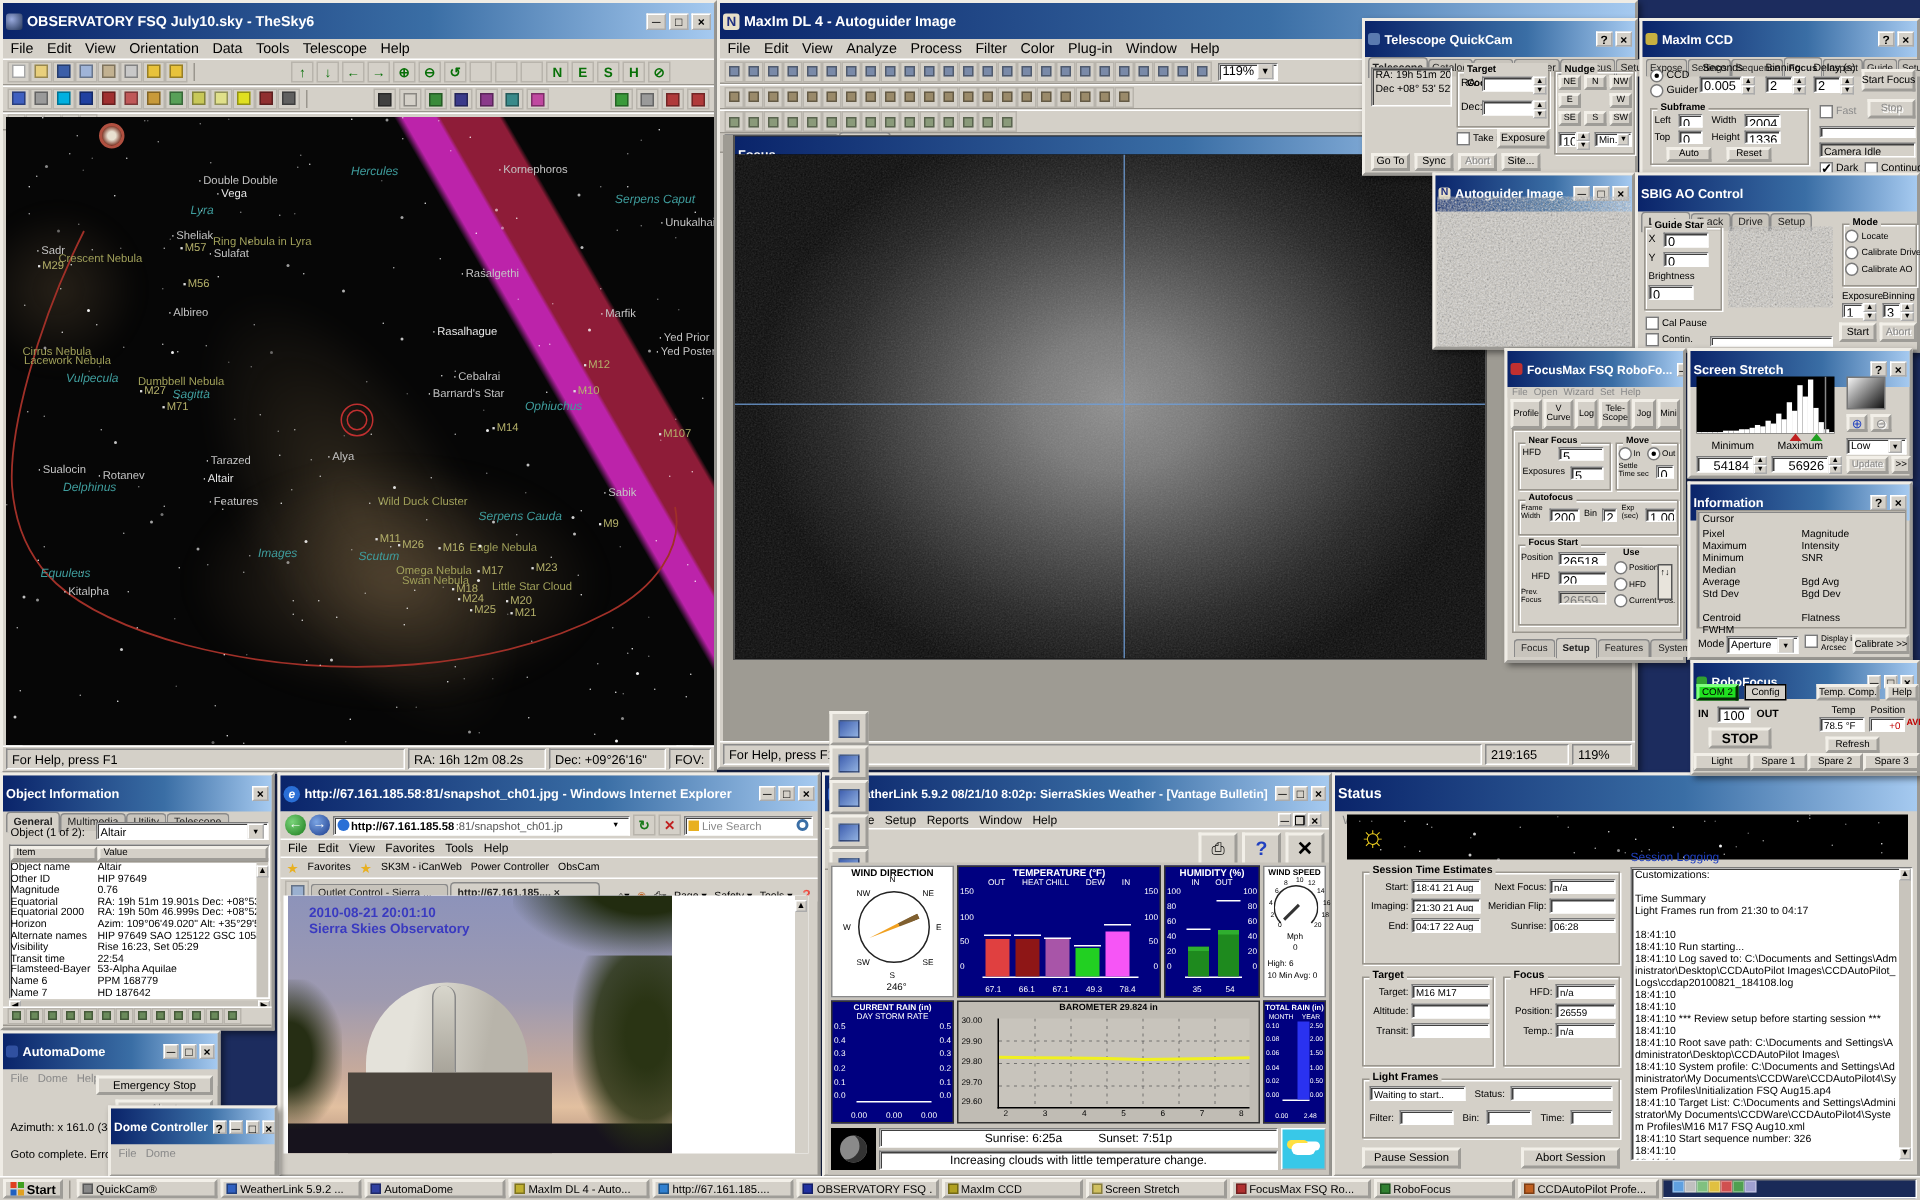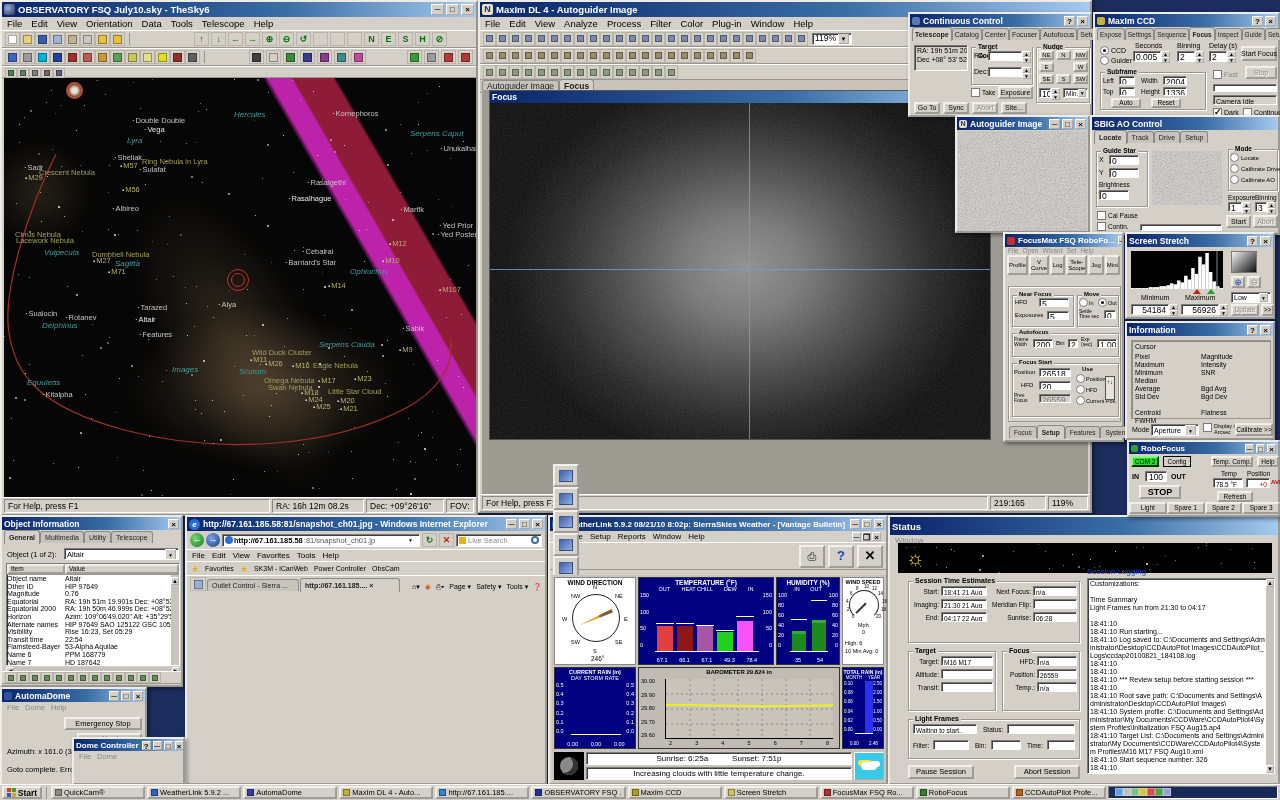--- a/index.html
+++ b/index.html
@@ -1,19 +1,19 @@
 <!DOCTYPE html>
 <html><head>
 <meta charset="utf-8">
 <style>
 *{box-sizing:border-box;margin:0;padding:0;font-family:"Liberation Sans",sans-serif}
 html,body{width:1280px;height:800px;overflow:hidden}
 body{background:#1c2c5e;position:relative;font-size:10px;color:#000}
 .w{position:absolute;background:#d4d0c8;border:2px outset #efece5;box-shadow:2px 2px 4px rgba(0,0,0,.45)}
-.tb{height:15px;display:flex;align-items:center;gap:3px;padding:0 2px;background:linear-gradient(90deg,#0a246a,#3a6ea5 60%,#a6caf0);color:#fff;font-weight:bold;font-size:9.5px;white-space:nowrap;overflow:hidden}
+.tb{height:15px;display:flex;align-items:center;gap:3px;padding:12px 2px;background:linear-gradient(90deg,#0a246a,#3a6ea5 60%,#a6caf0);color:#fff;font-weight:bold;font-size:9.5px;white-space:nowrap;overflow:hidden}
 .tb .ti{flex:0 0 auto;width:11px;height:11px;border-radius:2px;display:inline-block}
 .tbs{margin-left:auto;display:flex;gap:2px}
 .cb{width:13px;height:11px;background:#d4d0c8;border:1px outset #fff;color:#000;font-size:8px;line-height:9px;text-align:center;font-weight:bold}
 .mn{display:flex;gap:9px;padding:1px 5px;font-size:9.5px;align-items:center;background:#d4d0c8}
 .mn .mi{color:#000}
 .mn.dim .mi{color:#888}
 .tbar{display:flex;align-items:center;gap:2px;padding:1px 3px;border-top:1px solid #fff;border-bottom:1px solid #9a968e;background:#d4d0c8}
 .ic{width:15px;height:14px;border:1px solid #b8b4ac;background:#d4d0c8;display:inline-flex;align-items:center;justify-content:center;font-size:9px;font-weight:bold}
 .ic i{font-style:normal}
 .chip{width:9px;height:9px;display:inline-block;border:1px solid rgba(0,0,0,.35)}
@@ -254,21 +254,21 @@
         <span class="lb const" style="left: 40px; top: 174px;">Vulpecula</span>
         <span class="lb dso" style="left: 88px; top: 176px;">Dumbbell Nebula</span>
         <span class="lb msr" style="left: 89px; top: 182px;">M27</span>
         <span class="lb const" style="left: 111px; top: 185px;">Sagitta</span>
         <span class="lb msr" style="left: 104px; top: 193px;">M71</span>
         <span class="lb const" style="left: 230px; top: 36px;">Hercules</span>
         <span class="lb star" style="left: 328px; top: 35px;">Kornephoros</span>
         <span class="lb const" style="left: 406px; top: 55px;">Serpens Caput</span>
         <span class="lb star" style="left: 436px; top: 70px;">Unukalhai</span>
         <span class="lb star" style="left: 303px; top: 104px;">Rasalgethi</span>
-        <span class="lb bstar" style="left: 284px; top: 120px; text-align: right;">Rasalhague</span>
+        <span class="lb bstar" style="left: 284px; top: 143px; text-align: right;">Rasalhague</span>
         <span class="lb star" style="left: 396px; top: 131px;">Marfik</span>
         <span class="lb star" style="left: 435px; top: 147px;">Yed Prior</span>
         <span class="lb star" style="left: 433px; top: 156px;">Yed Posterior</span>
         <span class="lb msr" style="left: 385px; top: 165px;">M12</span>
         <span class="lb msr" style="left: 378px; top: 182px;">M10</span>
         <span class="lb const" style="left: 346px; top: 193px;">Ophiuchus</span>
         <span class="lb star" style="left: 298px; top: 173px;">Cebalrai</span>
         <span class="lb star" style="left: 281px; top: 184px;">Barnard's Star</span>
         <span class="lb msr" style="left: 324px; top: 207px;">M14</span>
         <span class="lb msr" style="left: 435px; top: 211px;">M107</span>
@@ -278,21 +278,21 @@
         <span class="lb const" style="left: 38px; top: 247px;">Delphinus</span>
         <span class="lb star" style="left: 133px; top: 229px;">Tarazed</span>
         <span class="lb bstar" style="left: 131px; top: 241px;">Altair</span>
         <span class="lb star" style="left: 135px; top: 256px;">Features</span>
         <span class="lb const" style="left: 168px; top: 291px;">Images</span>
         <span class="lb const" style="left: 23px; top: 304px;">Equuleus</span>
         <span class="lb star" style="left: 38px; top: 316px;">Kitalpha</span>
         <span class="lb star" style="left: 398px; top: 250px;">Sabik</span>
         <span class="lb const" style="left: 315px; top: 266px;">Serpens Cauda</span>
         <span class="lb msr" style="left: 395px; top: 271px;">M9</span>
-        <span class="lb dso" style="left: 248px; top: 274px; text-align: center;">Wild Duck Cluster</span>
+        <span class="lb dso" style="left: 248px; top: 256px; text-align: center;">Wild Duck Cluster</span>
         <span class="lb msr" style="left: 246px; top: 281px;">M11</span>
         <span class="lb msr" style="left: 261px; top: 285px;">M26</span>
         <span class="lb msr" style="left: 288px; top: 287px;">M16</span>
         <span class="lb dso" style="left: 309px; top: 287px;">Eagle Nebula</span>
         <span class="lb const" style="left: 235px; top: 293px;">Scutum</span>
         <span class="lb dso" style="left: 260px; top: 302px;">Omega Nebula</span>
         <span class="lb msr" style="left: 314px; top: 302px;">M17</span>
         <span class="lb msr" style="left: 350px; top: 300px;">M23</span>
         <span class="lb dso" style="left: 264px; top: 309px;">Swan Nebula</span>
         <span class="lb msr" style="left: 297px; top: 314px;">M18</span>
@@ -725,21 +725,21 @@
  <div class="sb" style="position:absolute;left:0;bottom:0;width:610px">
   <span class="sbc" style="flex:1">For Help, press F1</span>
   <span class="sbc" style="width:56px">219:165</span>
   <span class="sbc" style="width:40px">119%</span>
  </div>
 </div>
 
 <div class="w" style="left:908px;top:12px;width:184px;height:105px;z-index:3">
  <div class="tb" style="height:13px;font-size:8.5px">
   <span class="ti" style="width:8px;height:8px;background:#5a7ab0"></span>
-  <span>Continuous Control</span>
+  <span>Telescope QuickCam</span>
   <span class="tbs">
         <span class="cb" style="width:11px;height:10px">?</span>
         <span class="cb" style="width:11px;height:10px">×</span>
       </span>
  </div>
  <div class="tabrow" style="height:13px">
 
  <span class="tab on" style="font-size:7px;padding:0 2px">Telescope</span>
       <span class="tab" style="font-size:7px;padding:0 2px">Catalog</span>
       <span class="tab" style="font-size:7px;padding:0 2px">Center</span>
@@ -1400,20 +1400,36 @@
   <span style="margin-left:auto;display:flex;gap:5px;font-size:7px;align-items:center">
    <span>⌂▾</span>
         <span style="color:#c06020">◉</span>
         <span>⎙▾</span>
    <span><span>Page</span> ▾</span>
    <span><span>Safety</span> ▾</span>
    <span><span>Tools</span> ▾</span>
    <span style="color:#2a6fd6">❓</span>
   </span>
  </div>
+ <div style="position:absolute;left:2px;top:80px;width:350px;height:172px;background:#fff;overflow:hidden">
+  <div style="position:absolute;left:3px;top:0;width:256px;height:172px;background:linear-gradient(#8d93ba 0%,#9e9ab0 40%,#c9ab9a 70%,#e2c0a0 82%,#caa88e 90%);overflow:hidden">
+   <div style="position:absolute;left:14px;top:6px;font-family:'DejaVu Sans Mono',monospace;font-size:9px;font-weight:bold;color:#3a3ac0;line-height:11px">
+          <div>2010-08-21 20:01:10</div>
+          <div>Sierra Skies Observatory</div>
+        </div>
+   <div style="position:absolute;left:52px;top:58px;width:108px;height:62px;background:linear-gradient(100deg,#e4e2da 30%,#b8b4aa 75%);border-radius:54px 54px 0 0"></div>
+   <div style="position:absolute;left:96px;top:60px;width:16px;height:58px;background:linear-gradient(#d8d6cc,#a8a49a);border-left:1px solid #888;border-right:1px solid #888;border-radius:8px 8px 0 0"></div>
+   <div style="position:absolute;left:40px;top:118px;width:136px;height:54px;background:#4a443c"></div>
+   <div style="position:absolute;left:0;top:152px;width:256px;height:20px;background:#17131d"></div>
+   <div style="position:absolute;left:190px;top:40px;width:70px;height:132px;background:radial-gradient(ellipse at 70% 40%,#2a3414 20%,rgba(42,52,20,.85) 50%,rgba(42,52,20,0) 75%)"></div>
+   <div style="position:absolute;left:150px;top:-20px;width:110px;height:60px;background:radial-gradient(ellipse at 80% 20%,#222c10 30%,rgba(34,44,16,0) 75%)"></div>
+   <div style="position:absolute;left:-14px;top:56px;width:50px;height:100px;background:radial-gradient(ellipse at 30% 50%,#262e14 30%,rgba(38,46,20,0) 75%)"></div>
+  </div>
+  <div style="position:absolute;right:0;top:0;width:9px;height:172px;background:#d4d0c8"><span class="sa" style="width:9px;height:9px;line-height:8px">▲</span></div>
+ </div>
 </div>
 
 <div class="w" style="left:548px;top:515px;width:340px;height:270px;z-index:2">
  <div class="tb" style="height:14px;font-size:8px">
   <span class="ti" style="width:9px;height:9px;background:#3060c0"></span>
   <span style="overflow:hidden;text-overflow:ellipsis">WeatherLink 5.9.2  08/21/10   8:02p: SierraSkies Weather - [Vantage Bulletin]</span>
   <span class="tbs">
         <span class="cb" style="width:10px;height:10px">─</span>
         <span class="cb" style="width:10px;height:10px">□</span>
         <span class="cb" style="width:10px;height:10px">×</span>

